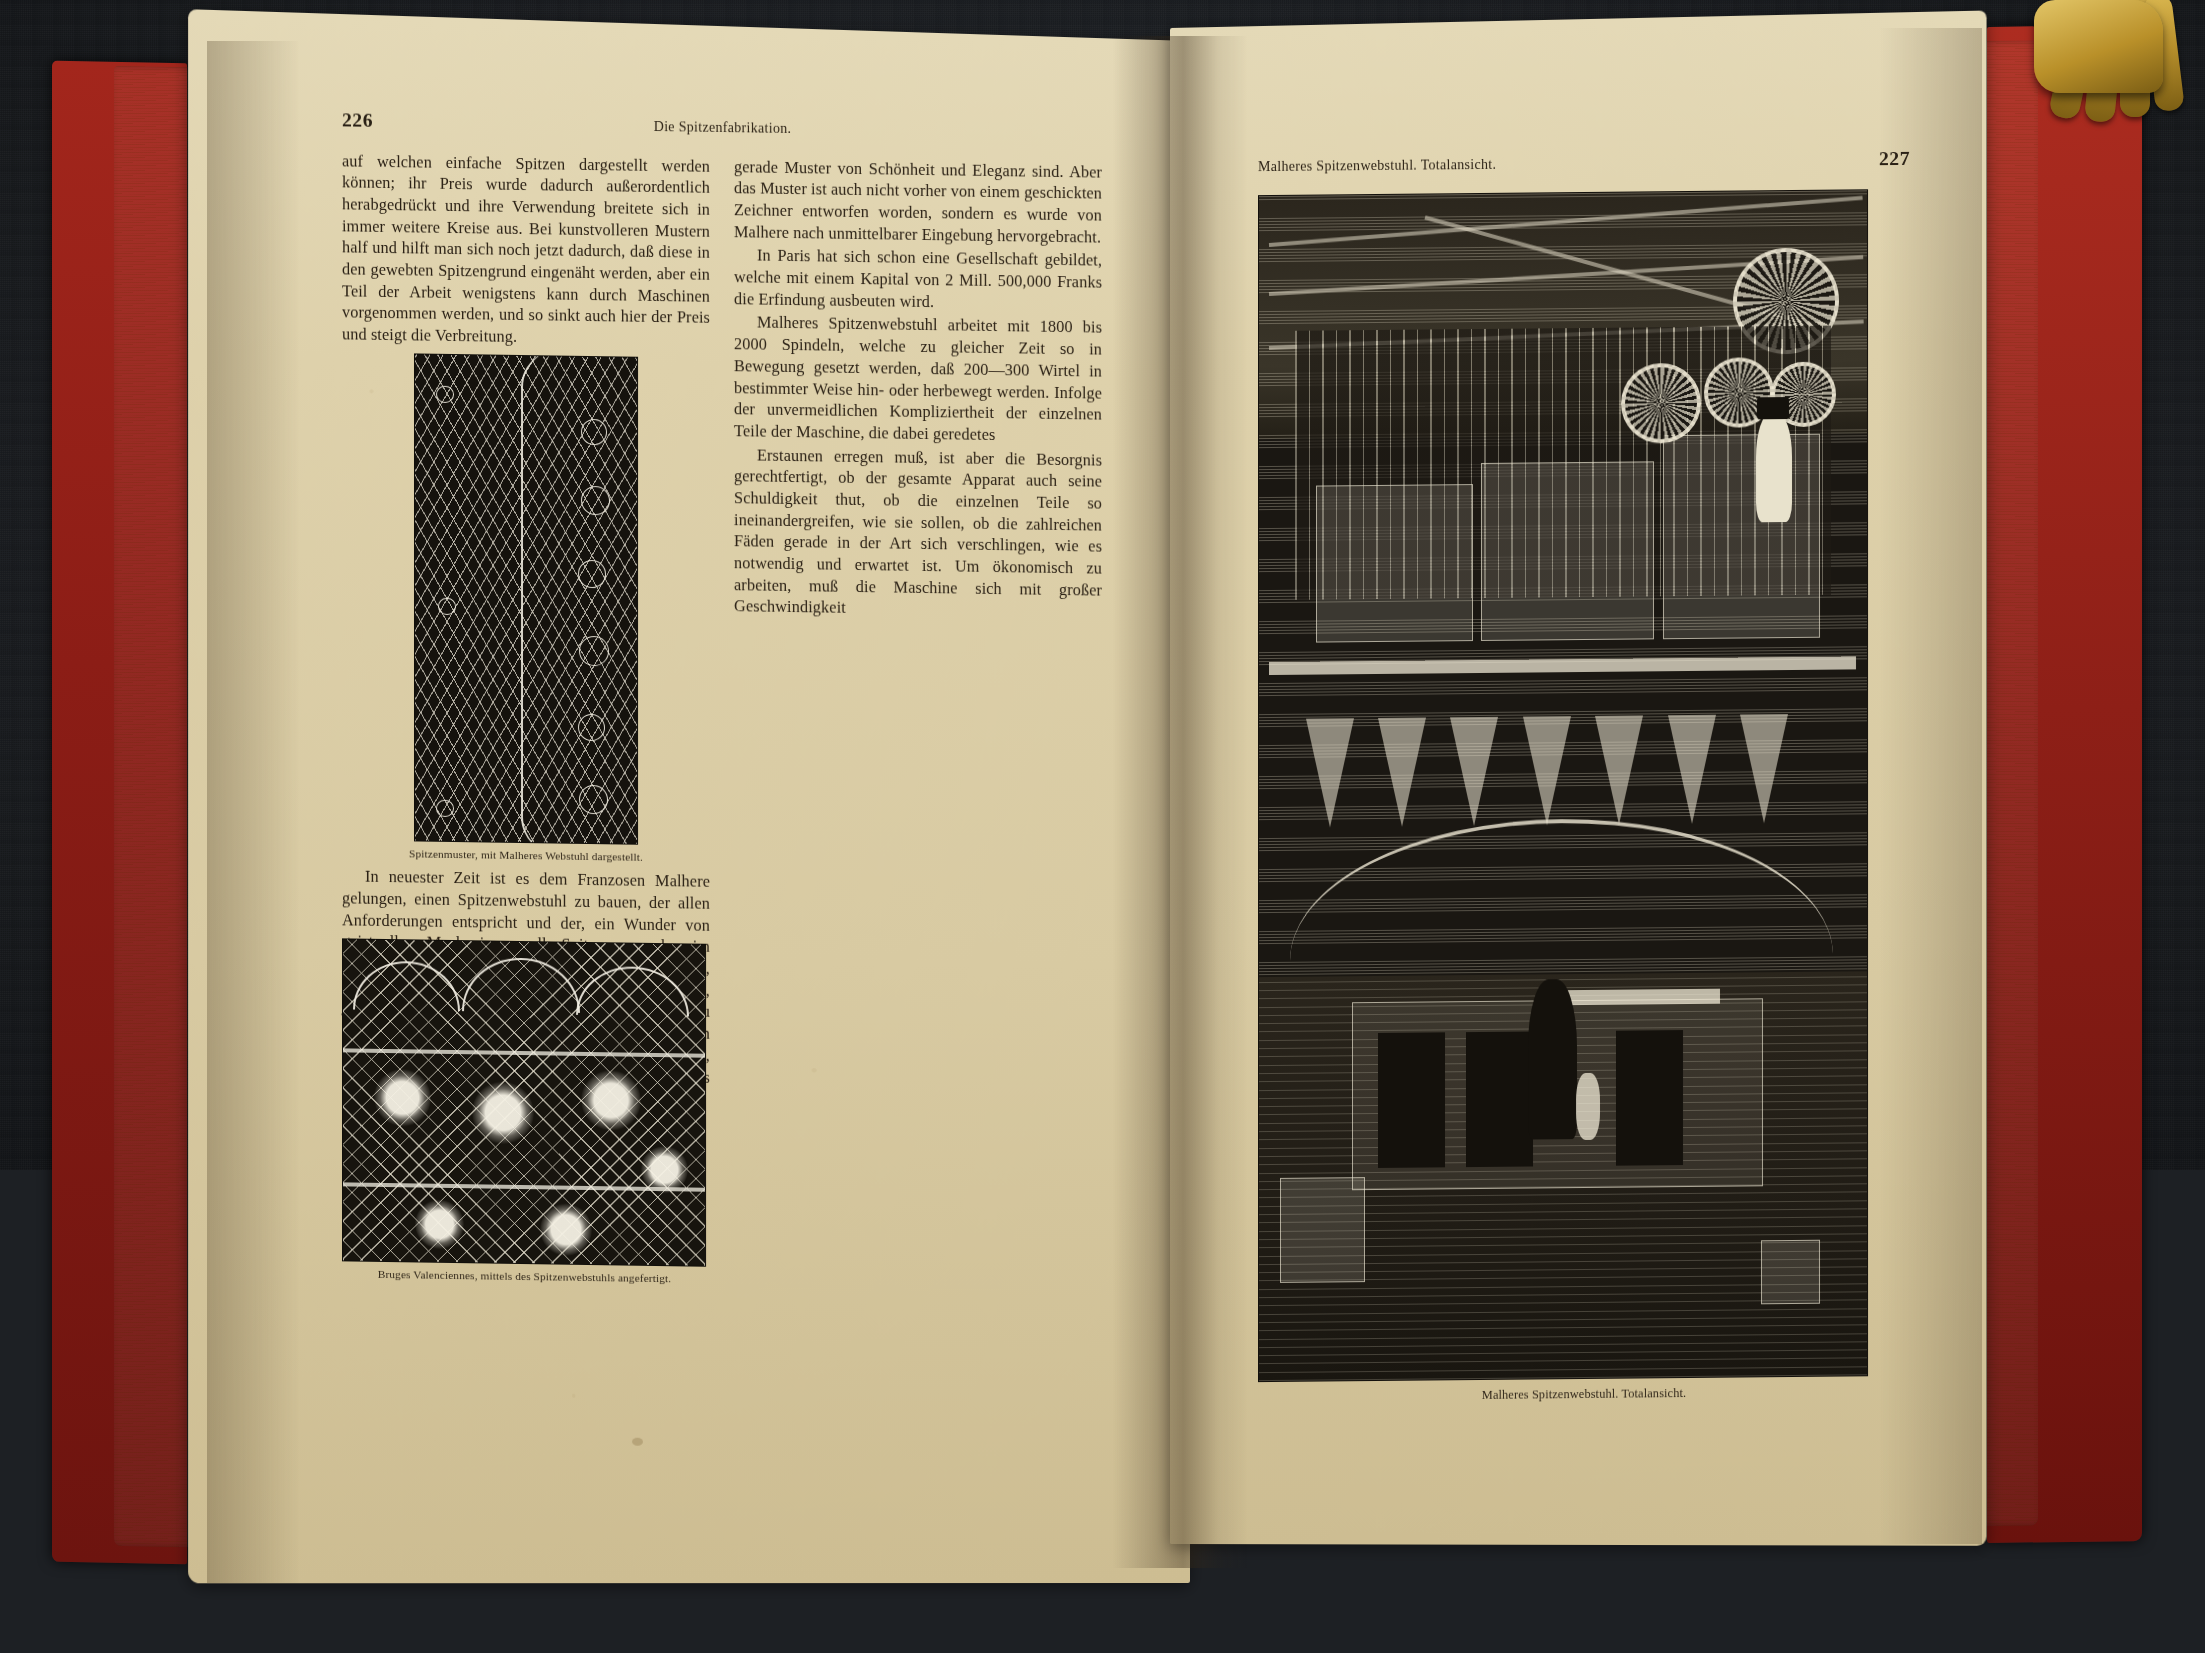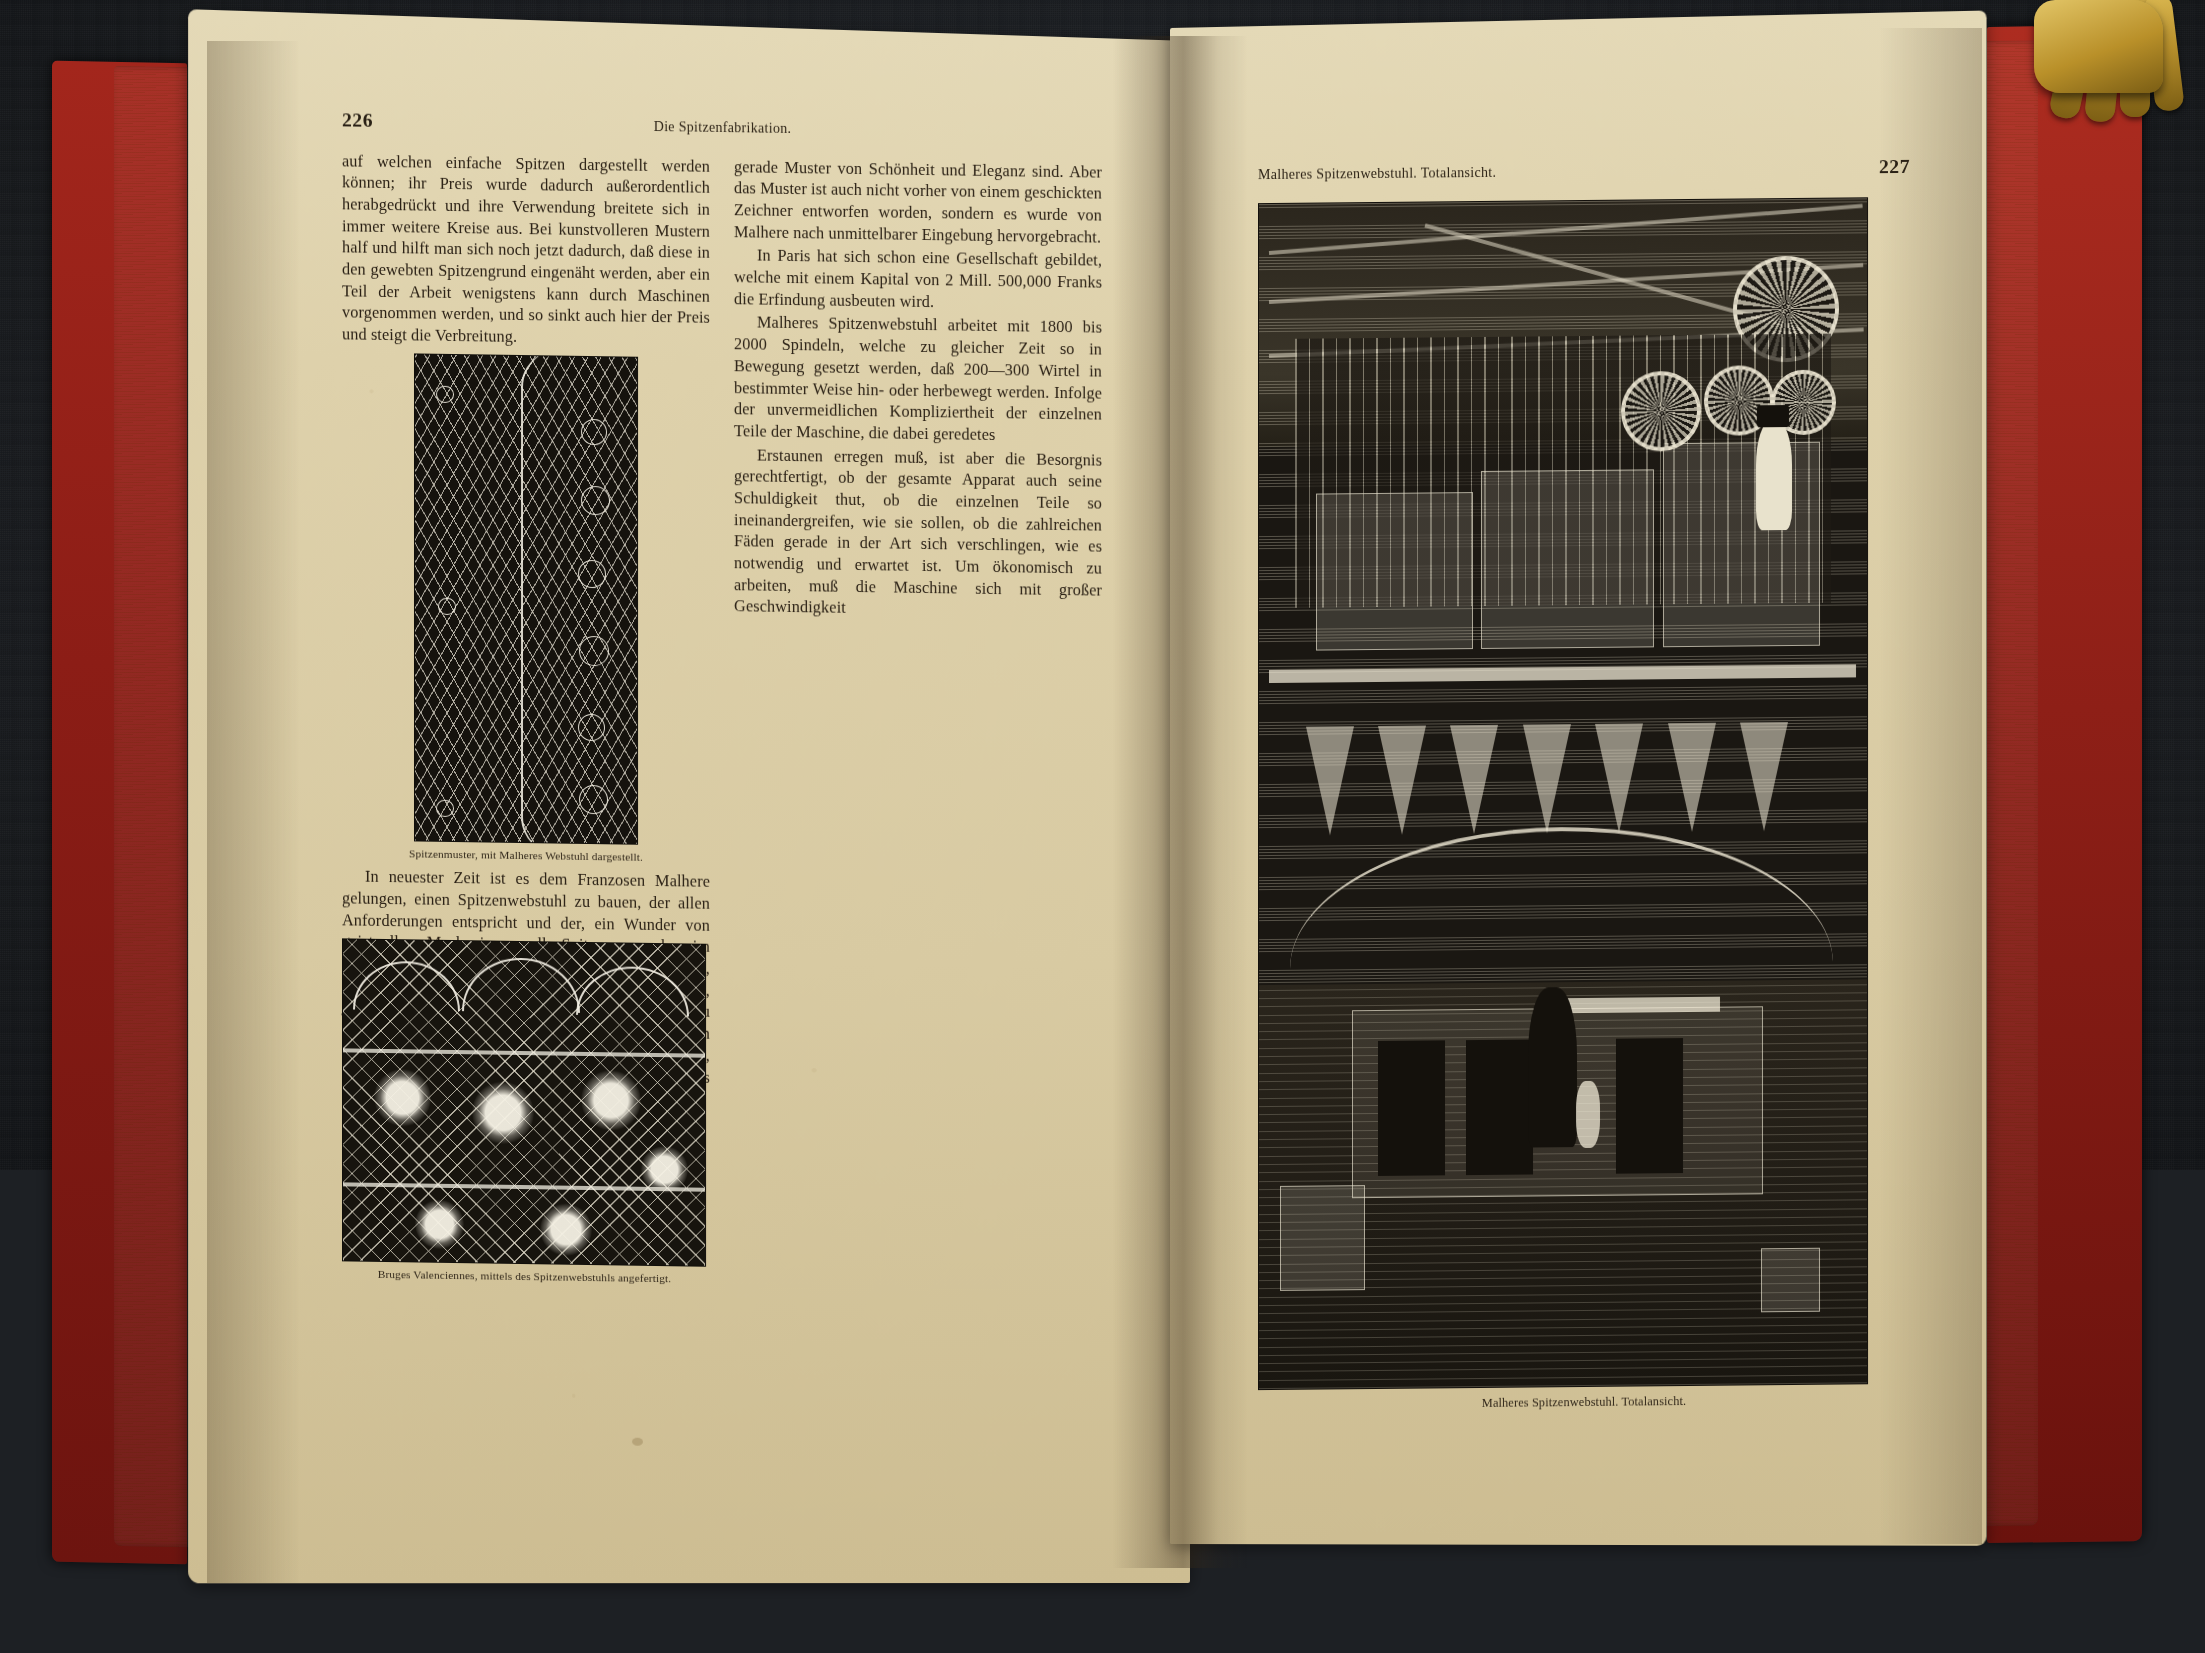--- a/index.html
+++ b/index.html
@@ -179,21 +179,21 @@
     color: #2a2115;
   }
   .head-title {
     flex: 1;
     text-align: center;
     font-size: 14px;
     color: #2e2417;
     letter-spacing: 0.3px;
   }
   .head-title.right-head { text-align: left; padding-left: 21px; }
-  .folio-right { text-align: center; margin-top: 8px; }
+  .folio-right { text-align: center; }
 
   .columns {
     display: flex;
     gap: 24px;
   }
   .col {
     width: 368px;
     font-size: 16.3px;
     line-height: 1.33;
     text-align: justify;

